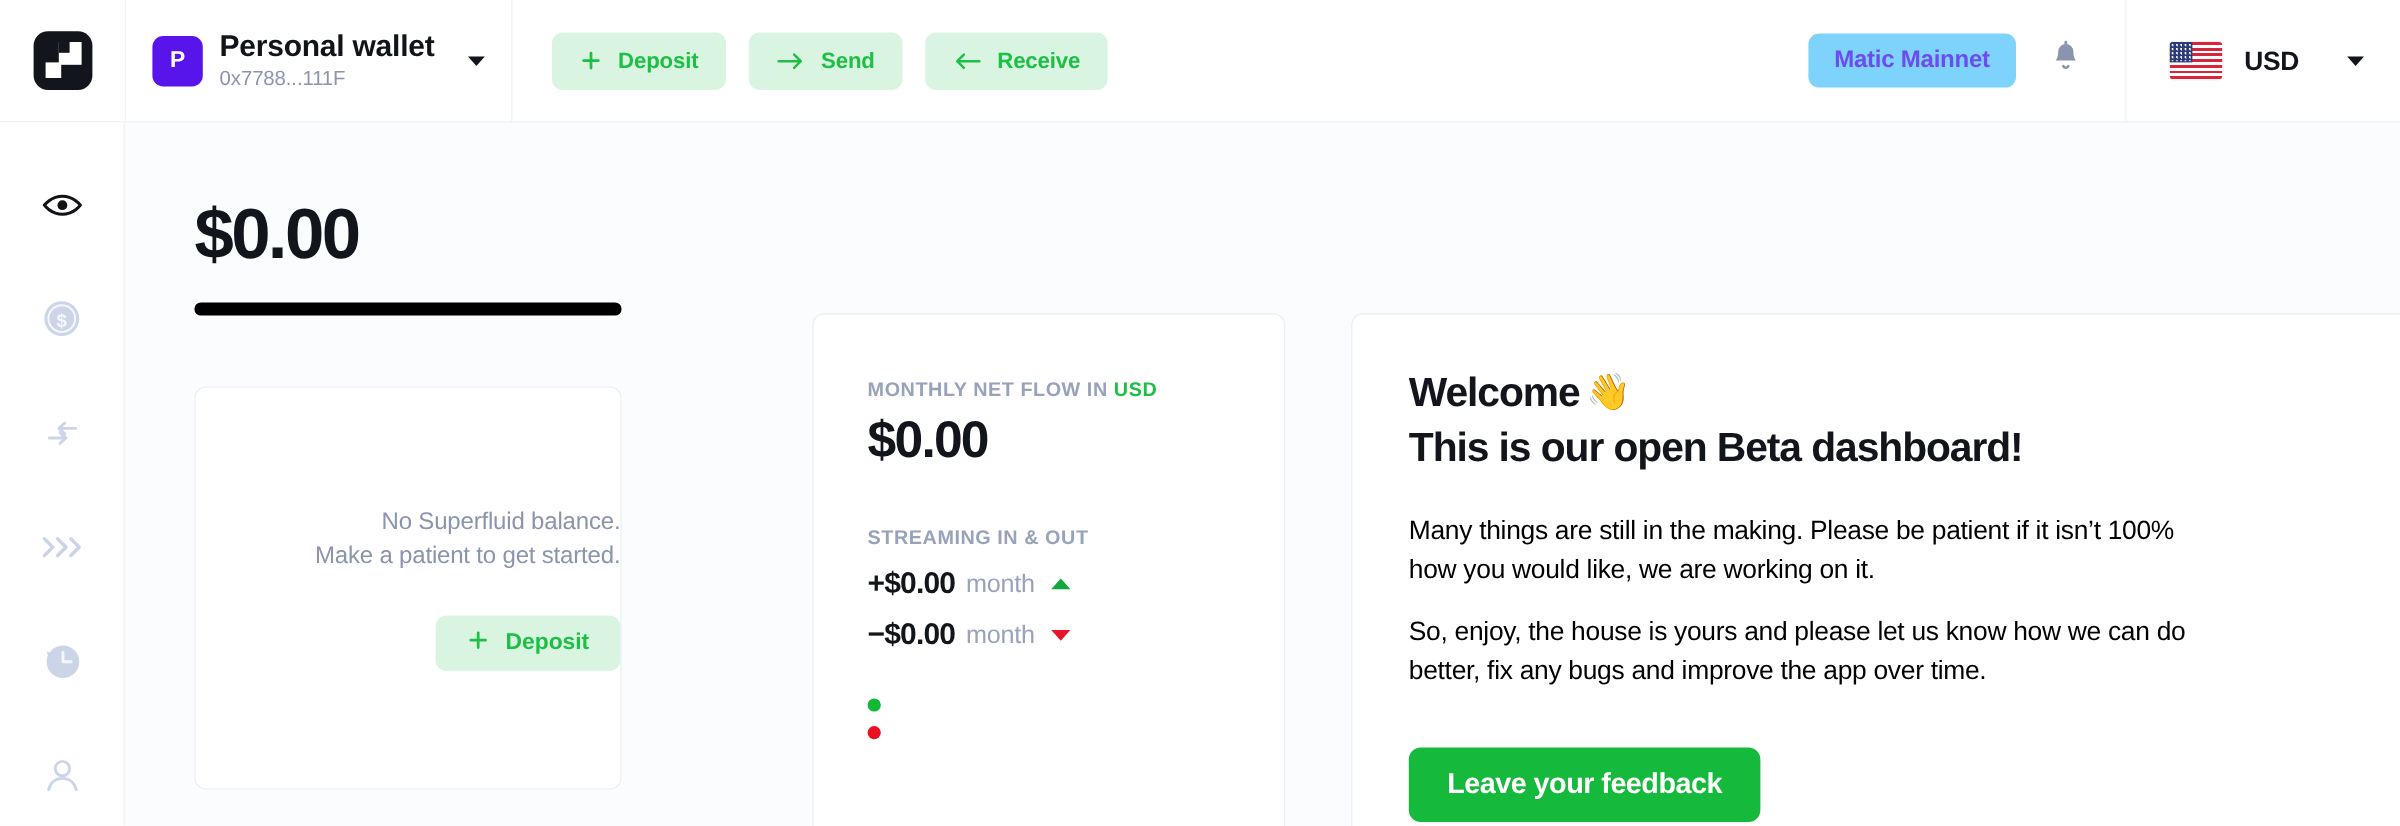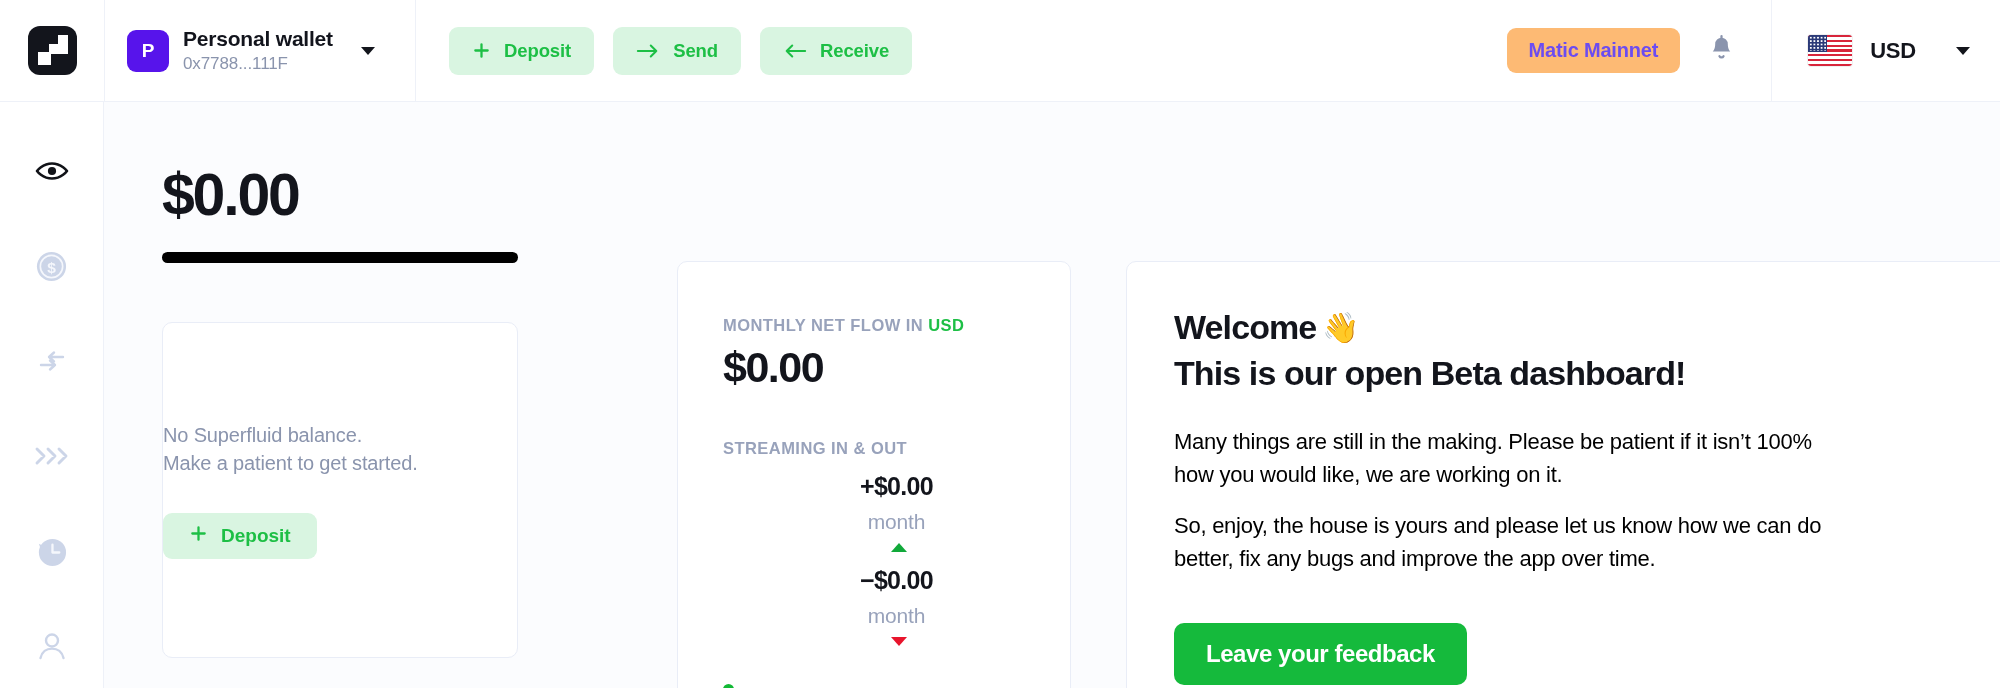--- a/index.html
+++ b/index.html
@@ -73,21 +73,21 @@
     color: #ffffff;
     font-size: 19px;
     font-weight: 700;
     display: flex;
     align-items: center;
     justify-content: center;
     flex: 0 0 42px;
   }
   .wallet-texts { display: flex; flex-direction: column; gap: 2px; }
   .wallet-name {
-    font-size: 21px;
+    font-size: 25px;
     font-weight: 600;
     color: #12141c;
     letter-spacing: -0.2px;
     line-height: 1.18;
   }
   .wallet-addr {
     font-size: 17px;
     color: #8a94ad;
     font-weight: 400;
     letter-spacing: -0.1px;
@@ -124,21 +124,21 @@
   }
   .pill-btn .gi { display: flex; align-items: center; }
 
   .header-right {
     margin-left: auto;
     display: flex;
     align-items: center;
     height: 102px;
   }
   .network-chip {
-    background: #fdba74;
+    background: #7dd3fc;
     color: #6c4cf1;
     border-radius: 9px;
     height: 45px;
     padding: 0 22px;
     display: flex;
     align-items: center;
     font-size: 20px;
     font-weight: 700;
     letter-spacing: -0.2px;
     cursor: pointer;
@@ -266,21 +266,21 @@
     border: 1px solid #e9edf7;
     border-radius: 10px;
   }
 
   .empty-card {
     position: absolute;
     left: 57px; top: 219px;
     width: 356px; height: 336px;
     display: flex;
     flex-direction: column;
-    align-items: flex-start;
+    align-items: flex-end;
     justify-content: center;
   }
   .empty-line {
     font-size: 20px;
     color: #8a94ad;
     letter-spacing: -0.15px;
     line-height: 1.42;
     text-align: center;
   }
   .deposit-inline-btn {
@@ -313,21 +313,20 @@
     letter-spacing: -1.5px;
     line-height: 1.15;
     margin-top: 8px;
   }
   .flow-sub-label { margin-top: 47px; }
   .flow-row {
     display: flex;
     align-items: center;
     gap: 9px;
     margin-top: 14px;
-    flex-direction: column;
   }
   .flow-val {
     font-size: 25px;
     font-weight: 700;
     color: #13151c;
     letter-spacing: -0.7px;
   }
   .flow-unit {
     font-size: 21px;
     color: #98a2bb;

